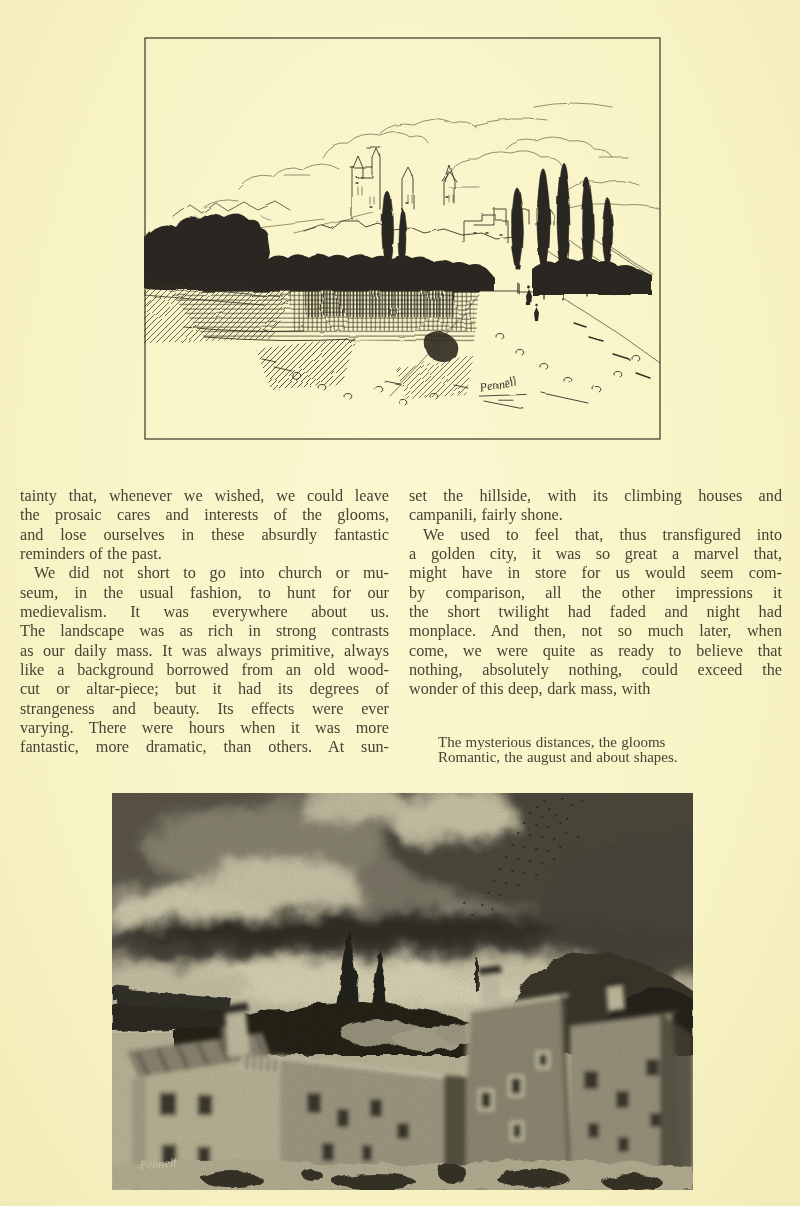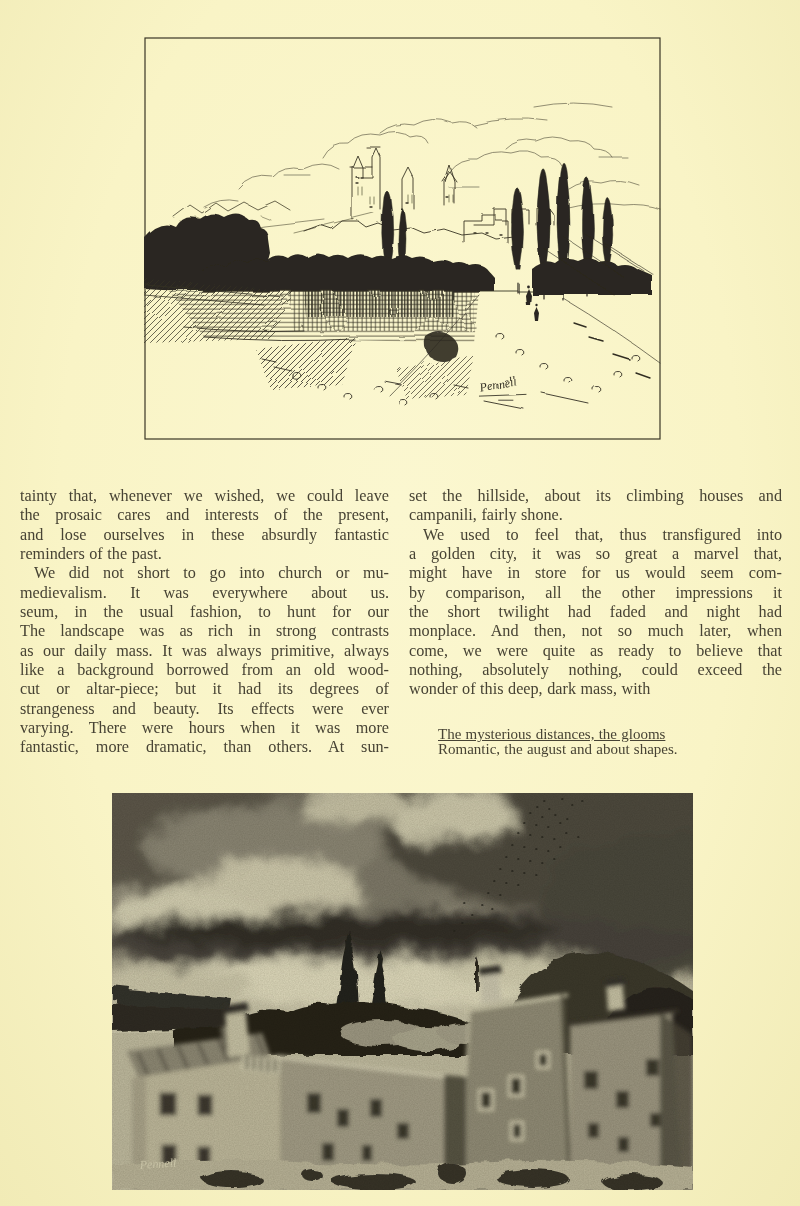--- a/index.html
+++ b/index.html
@@ -8,21 +8,21 @@
     background: radial-gradient(ellipse at 50% 42%, #fbf7d0 0%, var(--bg,#f9f4c6) 60%, #f1ebb6 100%);
     font-family:"Liberation Serif", serif;
   }
   .col { position:absolute; top:487px; color:var(--ink,#474334); font-size:16.2px; line-height:19.35px; word-spacing:0.5px; }
   #col-left  { left:20px;  width:369px; }
   #col-right { left:409px; width:373px; }
   .tline { text-align:justify; text-align-last:left; }
   .tline.j { text-align-last:justify; }
   .tline.ind { text-indent:14px; }
   .tline.verse { margin-left:29px; font-size:15px; line-height:15.6px; }
-  .tline.gap { margin-top:27px;text-decoration:underline; }
+  .tline.gap { margin-top:35px; }
   .illus { position:absolute; }
   #top-illus { left:144px; top:37px; }
   #bottom-illus { left:112px; top:793px; }
 </style>
 </head>
 <body>
 
 <div class="page">
 
   <svg id="top-illus" class="illus" width="518" height="404" viewBox="0 0 518 404">
@@ -137,36 +137,36 @@
 
       <g transform="rotate(-12 340 352)">
         <text x="336" y="354" font-size="12" font-style="italic" fill="#332f24" font-family="Liberation Serif, serif">Pennell</text>
         <path d="M334,358 l46,8 M352,366 l14,3" stroke="#332f24" stroke-width="0.8" fill="none"></path>
       </g>
     </g>
   </svg>
 
   <div id="col-left" class="col">
       <div class="tline j">tainty that, whenever we wished, we could leave</div>
-      <div class="tline j">the prosaic cares and interests of the present,</div>
+      <div class="tline j">the prosaic cares and interests of the glooms,</div>
       <div class="tline j">and lose ourselves in these absurdly fantastic</div>
       <div class="tline">reminders of the past.</div>
       <div class="tline j ind">We did not short to go into church or mu-</div>
+      <div class="tline j">seum, in the usual fashion, to hunt for our</div>
       <div class="tline j">medievalism.  It was everywhere about us.</div>
-      <div class="tline j">seum, in the usual fashion, to hunt for our</div>
       <div class="tline j">The landscape was as rich in strong contrasts</div>
       <div class="tline j">as our daily mass.  It was always primitive, always</div>
       <div class="tline j">like a background borrowed from an old wood-</div>
       <div class="tline j">cut or altar-piece; but it had its degrees of</div>
       <div class="tline j">strangeness and beauty.  Its effects were ever</div>
       <div class="tline j">varying.  There were hours when it was more</div>
       <div class="tline j">fantastic, more dramatic, than others.  At sun-</div>
     </div>
   <div id="col-right" class="col">
-      <div class="tline j">set the hillside, about its climbing houses and</div>
+      <div class="tline j">set the hillside, with its climbing houses and</div>
       <div class="tline">campanili, fairly shone.</div>
       <div class="tline j ind">We used to feel that, thus transfigured into</div>
       <div class="tline j">a golden city, it was so great a marvel that,</div>
       <div class="tline j">might have in store for us would seem com-</div>
       <div class="tline j">by comparison, all the other impressions it</div>
       <div class="tline j">the short twilight had faded and night had</div>
       <div class="tline j">monplace.  And then, not so much later, when</div>
       <div class="tline j">come, we were quite as ready to believe that</div>
       <div class="tline j">nothing, absolutely nothing, could exceed the</div>
       <div class="tline">wonder of this deep, dark mass, with</div>

